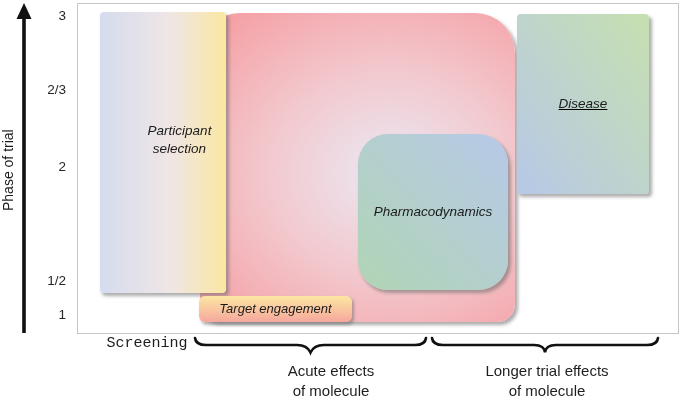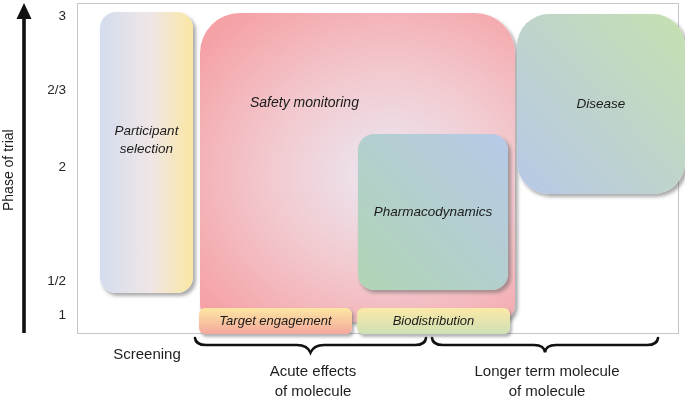--- a/index.html
+++ b/index.html
@@ -28,63 +28,64 @@
   .box {
     position:absolute;
     box-shadow:2.5px 3px 3.5px rgba(105,105,105,0.55);
     display:flex; align-items:center; justify-content:center;
     text-align:center;
   }
   .box-label {
     font-style:italic; font-size:13.5px; line-height:18px; color:#1b1b1b;
   }
   .participant {
-    left:100px; top:12px; width:93px; height:281px; border-radius:16px;
+    left:100px; top:12px; width:93px; height:281px; border-radius:4px;
     background:linear-gradient(90deg,#d4dcee 0%,#efe6e6 55%,#fae7a2 100%);
     z-index:1;
+    padding-left:33px;
   }
   .participant .box-label { transform:translateY(-13px); }
   .safety {
     left:200px; top:13px; width:315px; height:309px;
     border-radius:40px 40px 18px 18px;
     background:radial-gradient(ellipse at 60% 52%, #ebe8f4 0%, #f2c9ce 45%, #f5a1a6 90%);
     z-index:1;
   }
   .safety-label {
     position:absolute; left:250px; top:94px; font-style:italic;
     font-size:14px; color:#1b1b1b; z-index:2;
   }
   .pharma {
-    left:358px; top:134px; width:150px; height:156px; border-radius:16px;
+    left:358px; top:134px; width:150px; height:156px; border-radius:30px;
     background:linear-gradient(to top right,#b0d5b4 0%,#b7c9e8 100%);
     z-index:3;
   }
   .disease {
-    left:517px; top:14px; width:168px; height:180px; border-radius:32px;
+    left:517px; top:14px; width:132px; height:180px; border-radius:4px;
     background:linear-gradient(to top right,#b7c8e7 0%,#c6e0b0 100%);
     z-index:1;
+    text-decoration:underline;
   }
   .bar {
     position:absolute; top:296px; width:153px; height:26px; border-radius:6px;
     display:flex; align-items:center; justify-content:center; z-index:4;
     box-shadow:2px 2.5px 3px rgba(105,105,105,0.5);
-    margin-top:12px;
   }
   .bar .box-label { font-size:13px; }
   .target { left:199px; background:linear-gradient(180deg,#fce7a3 0%,#f6a79d 100%); }
   .biodist { left:357px; background:linear-gradient(180deg,#fbe9a7 0%,#cfe0b5 100%); }
 
   .braces-svg { position:absolute; left:193px; top:336px; width:470px; height:22px; }
 
   .xgroup {
     position:absolute; text-align:center; font-size:15px; color:#1e1e1e;
     line-height:20px;
   }
-  .screening { left:97px; top:344px; width:100px; }
-  .acute { left:243px; top:361px; width:140px; }
+  .screening { left:97px; top:334px; width:100px;font-family:Liberation Mono, monospace; }
+  .acute { left:261px; top:361px; width:140px; }
   .longer { left:457px; top:361px; width:180px; }
 </style>
 </head>
 <body>
 
 <div class="canvas">
 
   <div class="plot"></div>
 
   <svg class="axis-svg" viewBox="0 0 40 340">
@@ -94,21 +95,20 @@
 
   <div class="axis-title">Phase of trial</div>
 
   <div class="tick tick-0">3</div>
   <div class="tick tick-1">2/3</div>
   <div class="tick tick-2">2</div>
   <div class="tick tick-3">1/2</div>
   <div class="tick tick-4">1</div>
 
   <div class="box safety"></div>
-  <div class="safety-label">Safety monitoring</div>
 
   <div class="box participant">
     <div class="box-label">
       <div>Participant</div>
       <div>selection</div>
     </div>
   </div>
 
   <div class="box pharma">
     <div class="box-label">Pharmacodynamics</div>
@@ -117,34 +117,31 @@
   <div class="box disease">
     <div class="box-label">
       <div>Disease</div>
     </div>
   </div>
 
   <div class="bar target">
     <div class="box-label">Target engagement</div>
   </div>
 
-  <div class="bar biodist">
-    <div class="box-label">Biodistribution</div>
-  </div>
 
   <svg class="braces-svg" viewBox="0 0 470 22">
     <path d="M2,2 C2.5,7 6,9 13,9 L104,9 C111,9 115,11 117.5,16.5 C120,11 124,9 131,9 L222,9 C229,9 232.5,7 233,2" fill="none" stroke="#111" stroke-width="2.6" stroke-linecap="round"></path>
     <path d="M239,2 C239.5,7 243,9 250,9 L341,9 C348,9 351.5,11 352,16.5 C352.5,11 356,9 363,9 L454,9 C461,9 464.5,7 465,2" fill="none" stroke="#111" stroke-width="2.6" stroke-linecap="round"></path>
   </svg>
 
   <div class="xgroup screening">Screening</div>
 
   <div class="xgroup acute">
     <div>Acute effects</div>
     <div>of molecule</div>
   </div>
 
   <div class="xgroup longer">
-    <div>Longer term molecule</div>
+    <div>Longer trial effects</div>
     <div>of molecule</div>
   </div>
 
 </div>
 
 </body></html>

